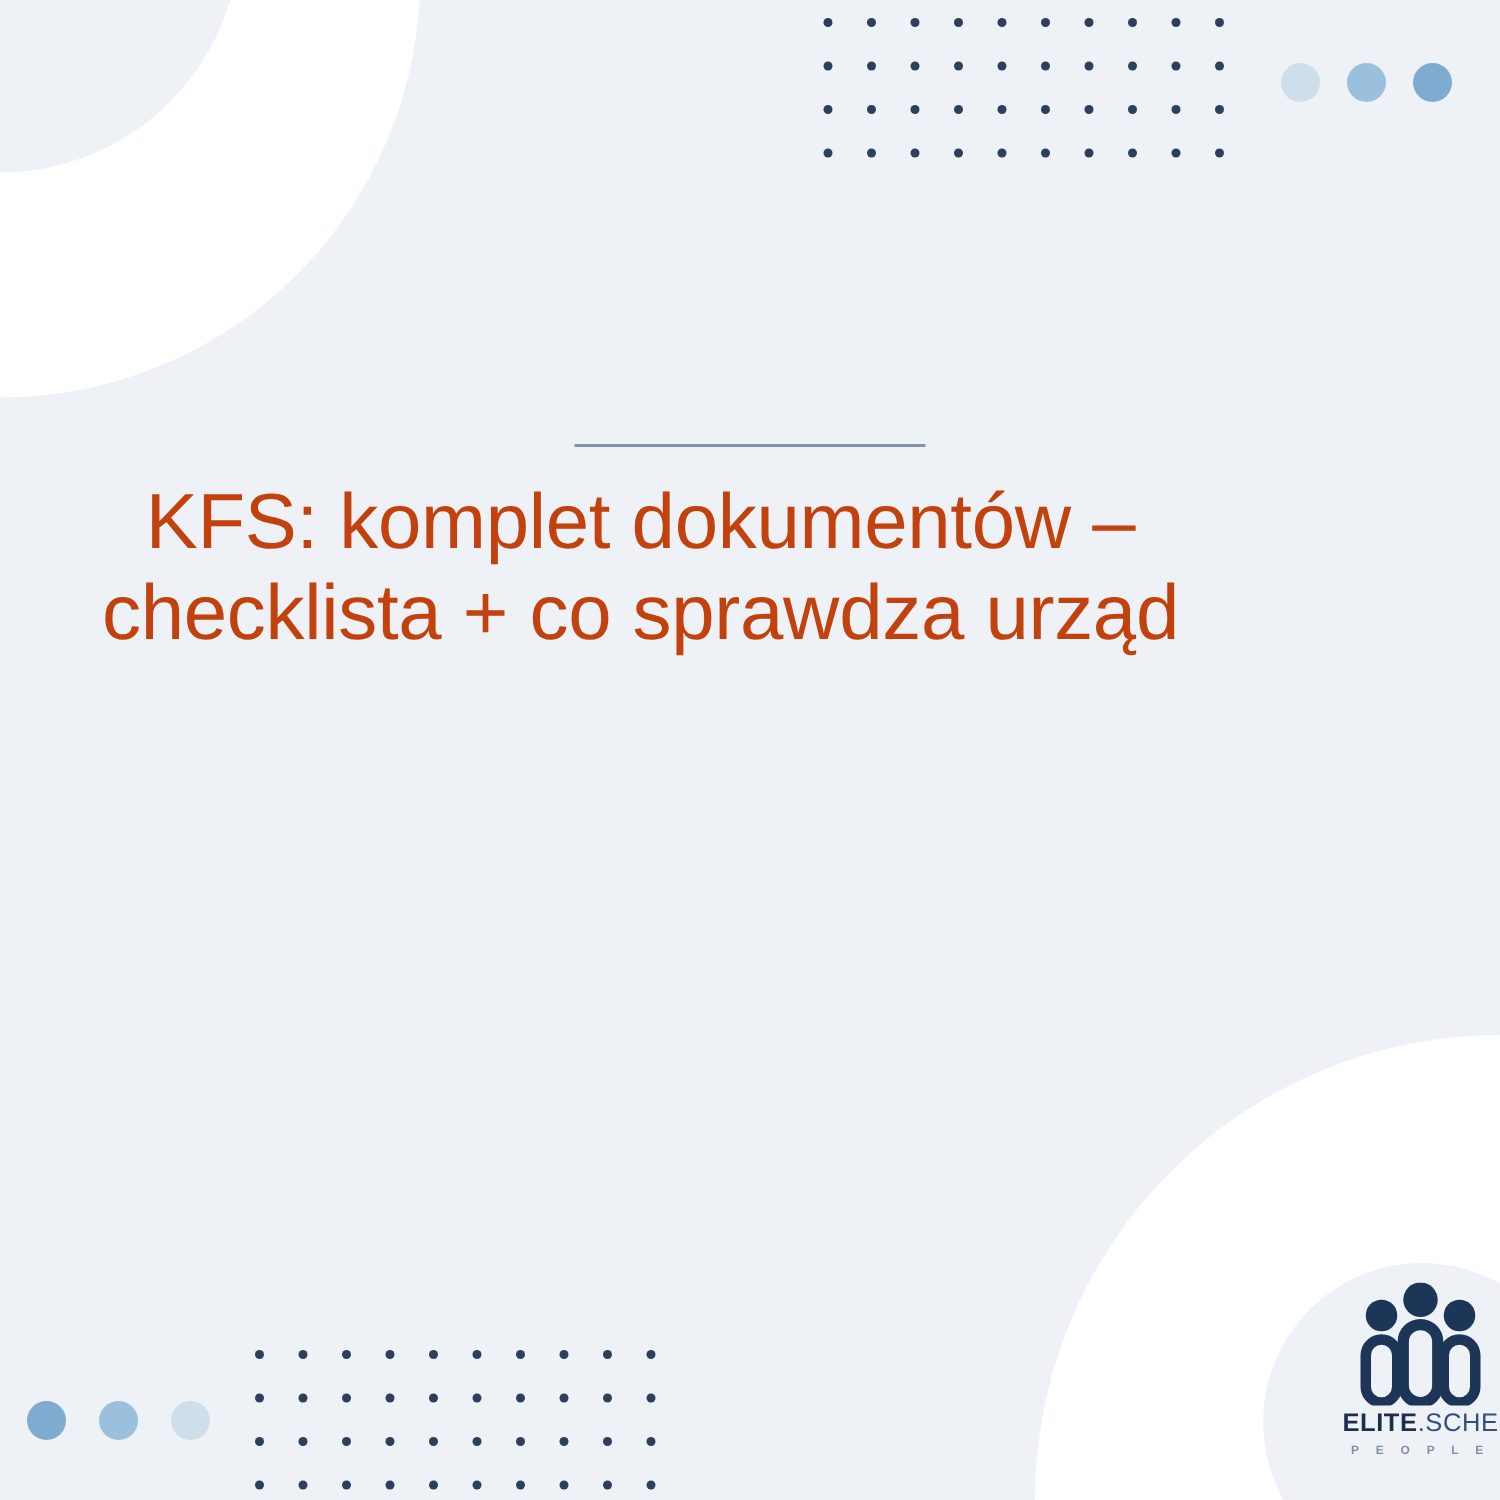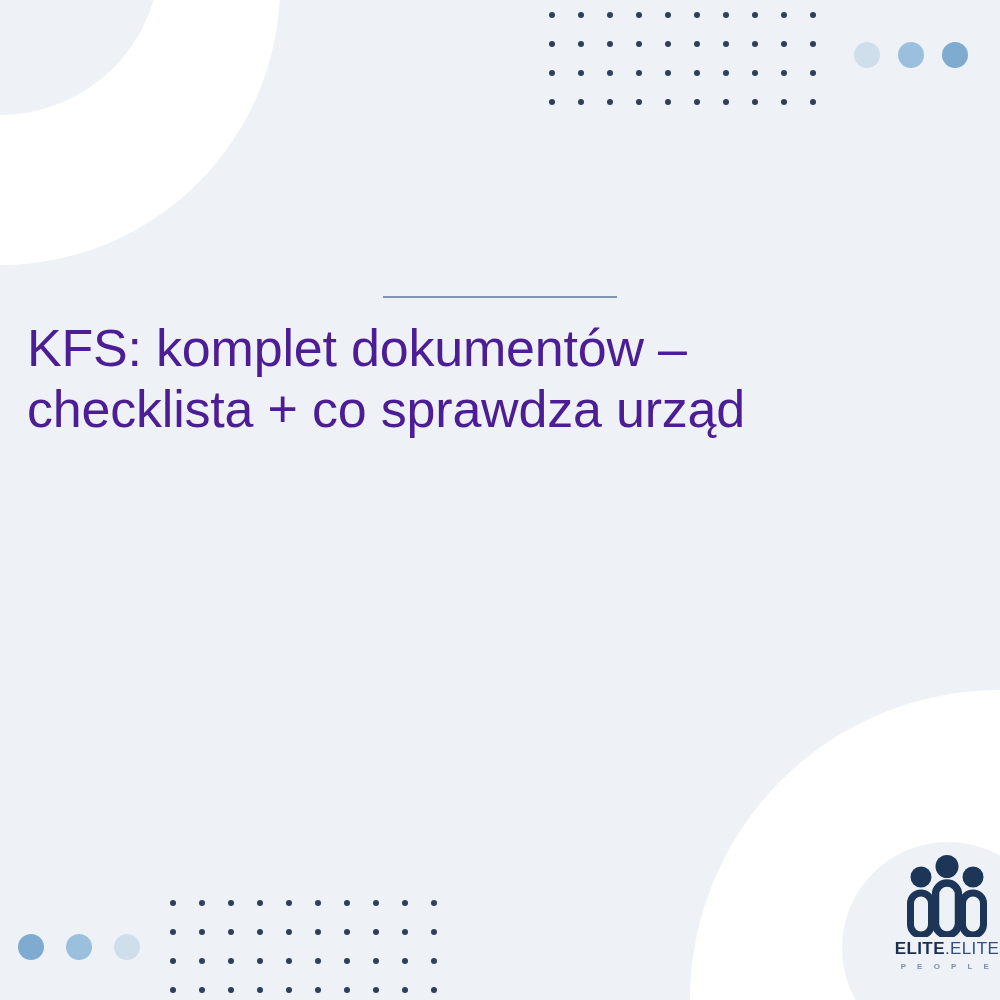--- a/index.html
+++ b/index.html
@@ -130,23 +130,24 @@
     background: #8294ad;
     margin-left: 356px;
     margin-bottom: 20px;
   }
   #page-title {
     margin: 0;
     font-family: "Liberation Sans", sans-serif;
     font-size: 52px;
     line-height: 1.18;
     font-weight: 400;
-    color: #4c1d95;
+    color: #c2410c;
     letter-spacing: -0.2px;
     max-width: 800px;
+    text-align: center;
   }
 
   
   #logo {
     position: absolute;
     left: 862px;
     top: 855px;
     width: 170px;
     text-align: center;
   }
@@ -298,18 +299,18 @@
       <circle cx="20" cy="22" r="10.5" fill="#1d3557"></circle>
       <rect x="9.5" y="38" width="21" height="42" rx="10.5" stroke="#1d3557" stroke-width="7" fill="none"></rect>
 
       <circle cx="46" cy="11.5" r="11.5" fill="#1d3557"></circle>
       <rect x="34.5" y="28" width="23" height="52" rx="11.5" stroke="#1d3557" stroke-width="7.5" fill="none"></rect>
 
       <circle cx="72" cy="22" r="10.5" fill="#1d3557"></circle>
       <rect x="61.5" y="38" width="21" height="42" rx="10.5" stroke="#1d3557" stroke-width="7" fill="none"></rect>
     </svg>
     <div id="logo-wordmark">
-      <span id="logo-word-primary">ELITE</span><span id="logo-word-secondary">.ELITE</span>
+      <span id="logo-word-primary">ELITE</span><span id="logo-word-secondary">.SCHE</span>
     </div>
     <div id="logo-tagline">P E O P L E</div>
   </div>
 
 </div>
 
 </body></html>

